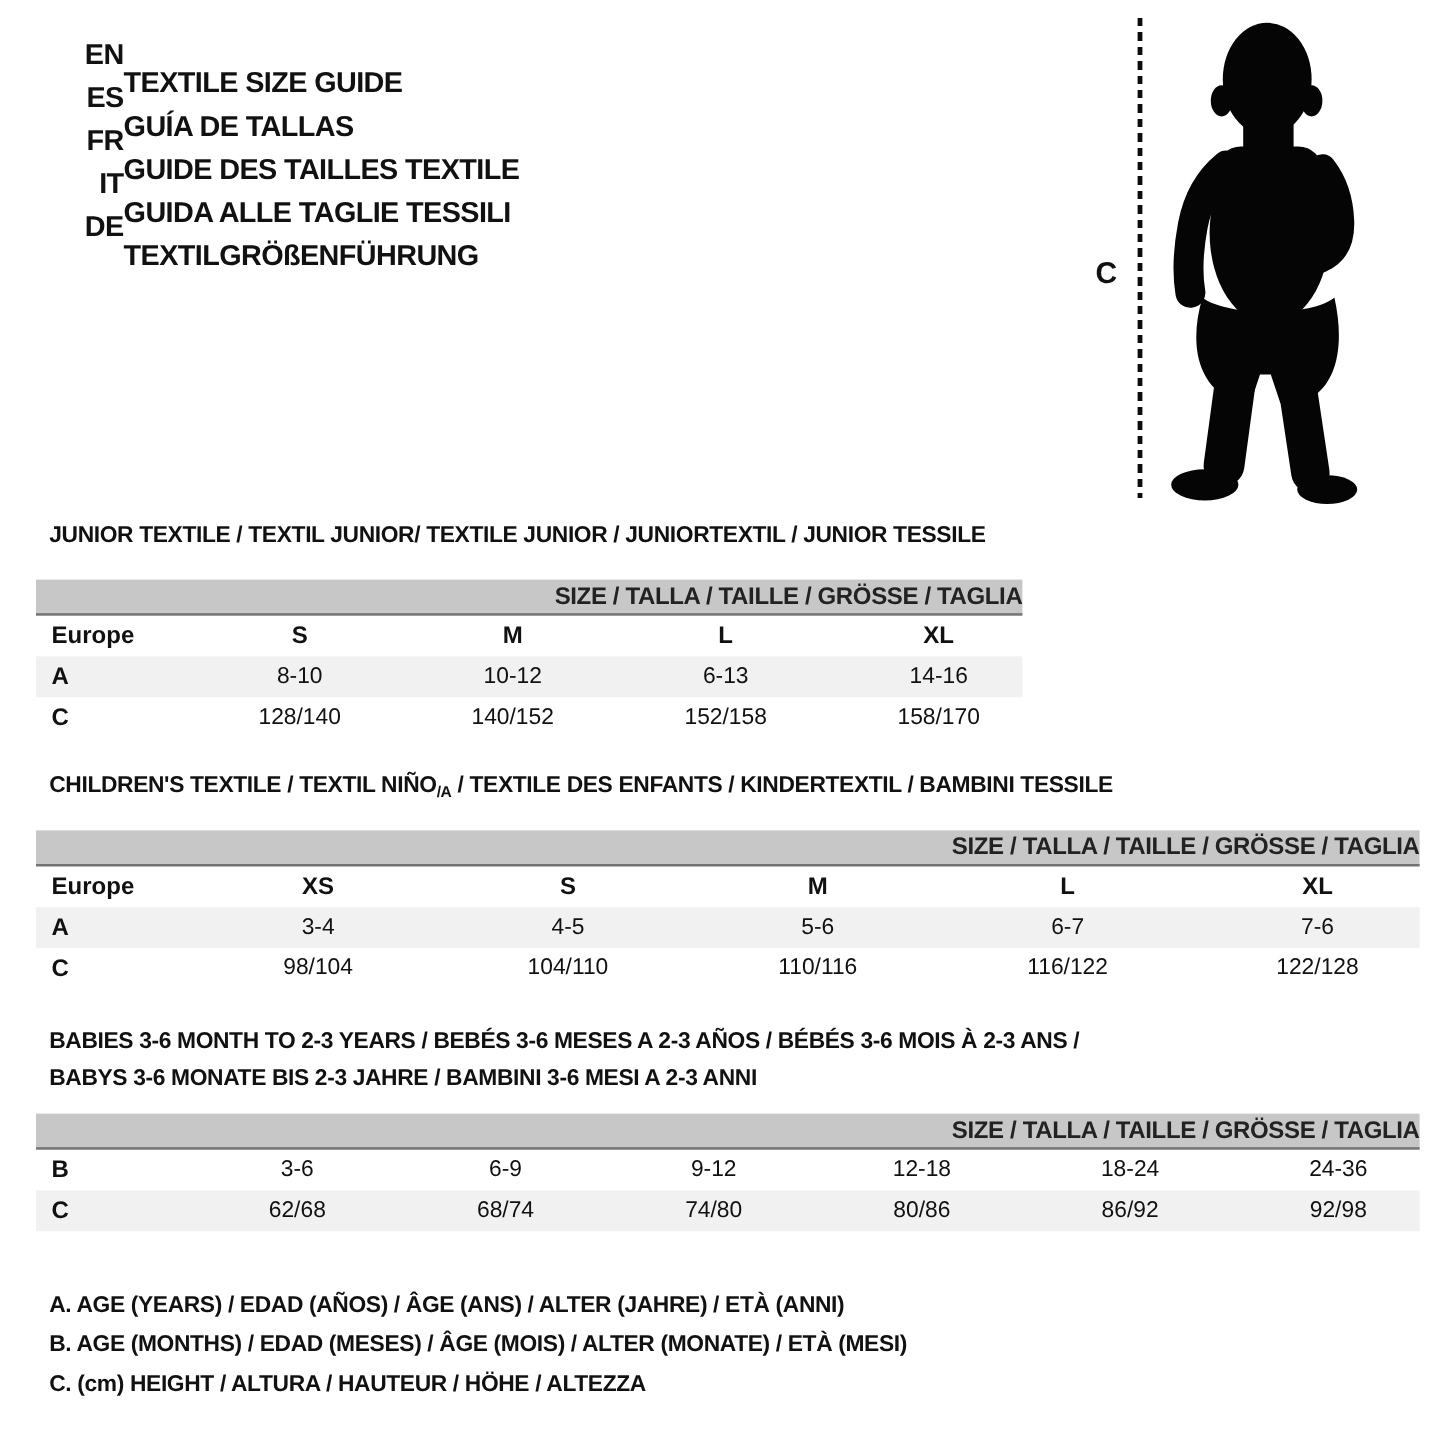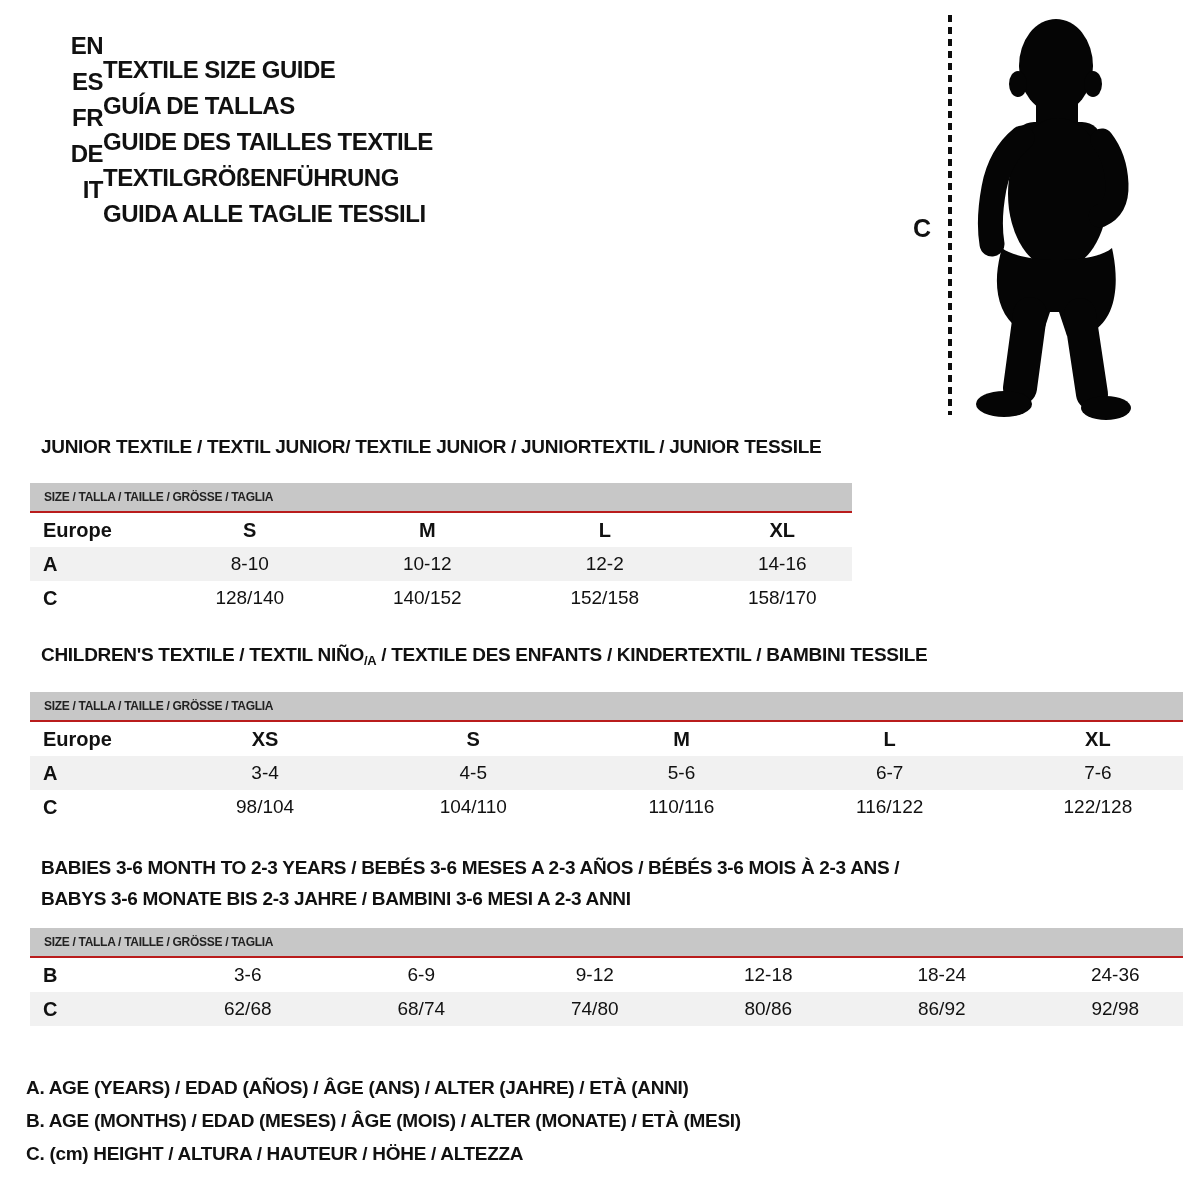--- a/index.html
+++ b/index.html
@@ -22,33 +22,33 @@
     background:repeating-linear-gradient(to bottom,#0c0c0c 0 7px,transparent 7px 12px);}
   .measure-label{position:absolute;left:913px;top:214px;font-size:25px;font-weight:700;}
   .figure-svg{position:absolute;left:966px;top:16px;}
 
   
   .section-title{position:absolute;left:41px;font-size:19px;font-weight:700;letter-spacing:-0.3px;white-space:nowrap;}
   .sub{font-size:13px;vertical-align:-4px;}
 
   
   .table{position:absolute;left:30px;}
-  .size-bar{height:30px;line-height:29px;background:#c7c7c7;border-bottom:2px solid #b91c1c;
-    box-sizing:border-box;padding-left:14px;font-size:12px;font-weight:700;color:#222;letter-spacing:-0.3px;}
+  .size-bar{height:30px;line-height:29px;background:#c7c7c7;border-bottom:2px solid #737373;
+    box-sizing:border-box;padding-left:14px;font-size:20px;font-weight:700;color:#222;letter-spacing:-0.3px;text-align:right;}
   .trow{display:grid;align-items:center;height:34px;font-size:19px;gap:38px;}
   .junior .trow{grid-template-columns:112px repeat(4,1fr);}
   .children .trow{grid-template-columns:112px repeat(5,1fr);}
   .babies .trow{grid-template-columns:112px repeat(6,1fr);}
   .trow.shaded{background:#f1f1f1;}
   .rlabel{text-align:left;padding-left:13px;font-size:20px;font-weight:700;}
   .cell{text-align:center;}
   .cell.hdr{font-weight:700;font-size:20px;}
 
   
-  .legend{position:absolute;left:26px;top:1071px;}
+  .legend{position:absolute;left:41px;top:1071px;}
   .legend-line{height:33px;line-height:33px;font-size:19px;font-weight:700;letter-spacing:-0.3px;white-space:nowrap;}
 </style>
 </head>
 <body>
 
 <div class="page">
 
   <div class="lang-block">
     <div class="lang-row">
       <span class="lang-code">EN</span>
@@ -56,26 +56,26 @@
     </div>
     <div class="lang-row">
       <span class="lang-code">ES</span>
       <span class="lang-title">GUÍA DE TALLAS</span>
     </div>
     <div class="lang-row">
       <span class="lang-code">FR</span>
       <span class="lang-title">GUIDE DES TAILLES TEXTILE</span>
     </div>
     <div class="lang-row">
+      <span class="lang-code">IT</span>
+      <span class="lang-title">GUIDA ALLE TAGLIE TESSILI</span>
+    </div>
+    <div class="lang-row">
       <span class="lang-code">DE</span>
       <span class="lang-title">TEXTILGRÖßENFÜHRUNG</span>
-    </div>
-    <div class="lang-row">
-      <span class="lang-code">IT</span>
-      <span class="lang-title">GUIDA ALLE TAGLIE TESSILI</span>
     </div>
   </div>
 
   <div class="measure-line"></div>
   <div class="measure-label">C</div>
   <svg class="figure-svg" width="178" height="406" viewBox="0 0 178 406" aria-hidden="true">
     <g fill="#050505" stroke="none">
       <ellipse cx="90" cy="50" rx="37" ry="47"></ellipse>
       <ellipse cx="52" cy="68" rx="9" ry="13"></ellipse>
       <ellipse cx="127" cy="68" rx="9" ry="13"></ellipse>
@@ -99,21 +99,21 @@
       <div class="rlabel">Europe</div>
       <div class="cell hdr">S</div>
       <div class="cell hdr">M</div>
       <div class="cell hdr">L</div>
       <div class="cell hdr">XL</div>
     </div>
     <div class="trow shaded">
       <div class="rlabel">A</div>
       <div class="cell">8-10</div>
       <div class="cell">10-12</div>
-      <div class="cell">12-2</div>
+      <div class="cell">6-13</div>
       <div class="cell">14-16</div>
     </div>
     <div class="trow">
       <div class="rlabel">C</div>
       <div class="cell">128/140</div>
       <div class="cell">140/152</div>
       <div class="cell">152/158</div>
       <div class="cell">158/170</div>
     </div>
   </div>

